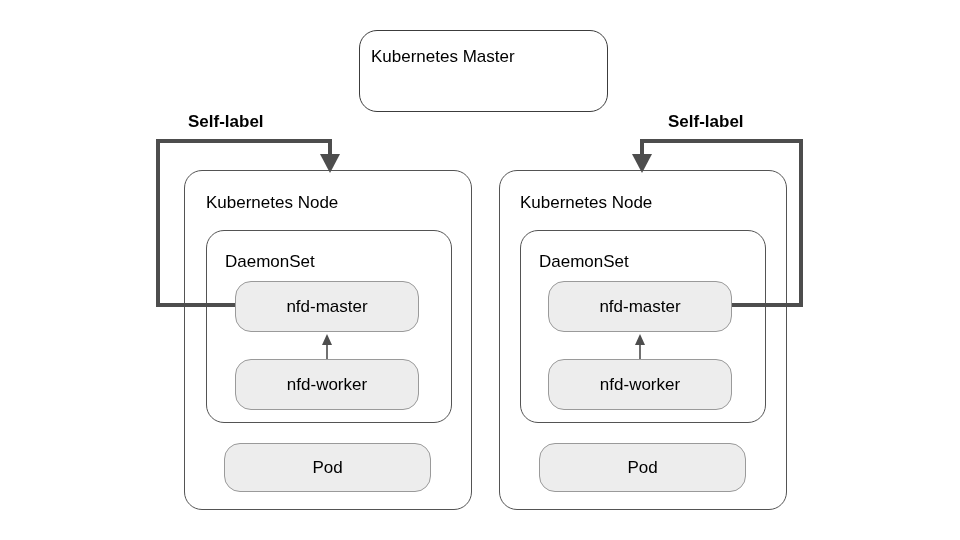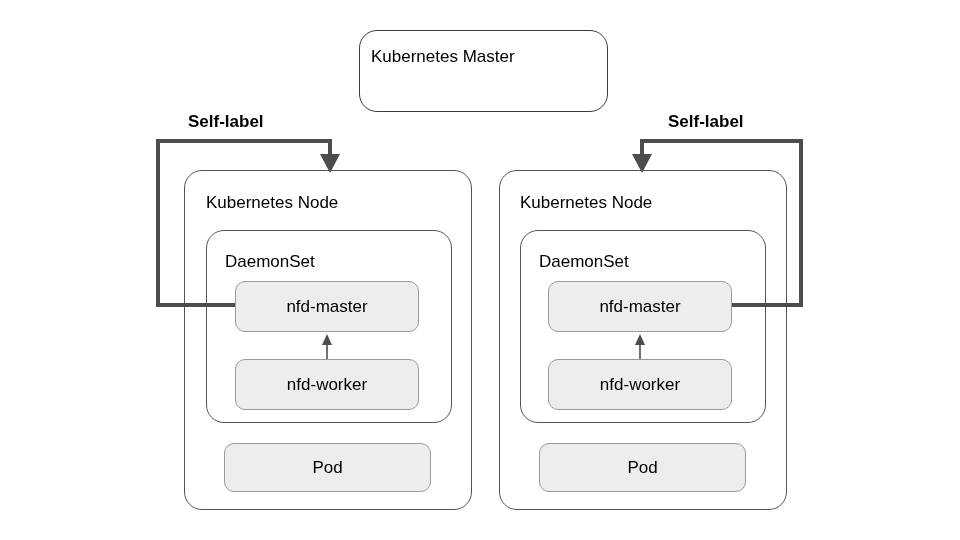--- a/index.html
+++ b/index.html
@@ -27,21 +27,21 @@
     border: 1px solid #3c3c3c;
     border-radius: 18px;
   }
   .container-box.thin {
     border-color: #545454;
   }
   
   .comp-box {
     background: #ededed;
     border: 1px solid #9a9a9a;
-    border-radius: 10px;
+    border-radius: 16px;
     display: flex;
     align-items: center;
     justify-content: center;
   }
   .comp-label {
     font-size: 17px;
     color: #000000;
     line-height: 1;
     white-space: nowrap;
   }

